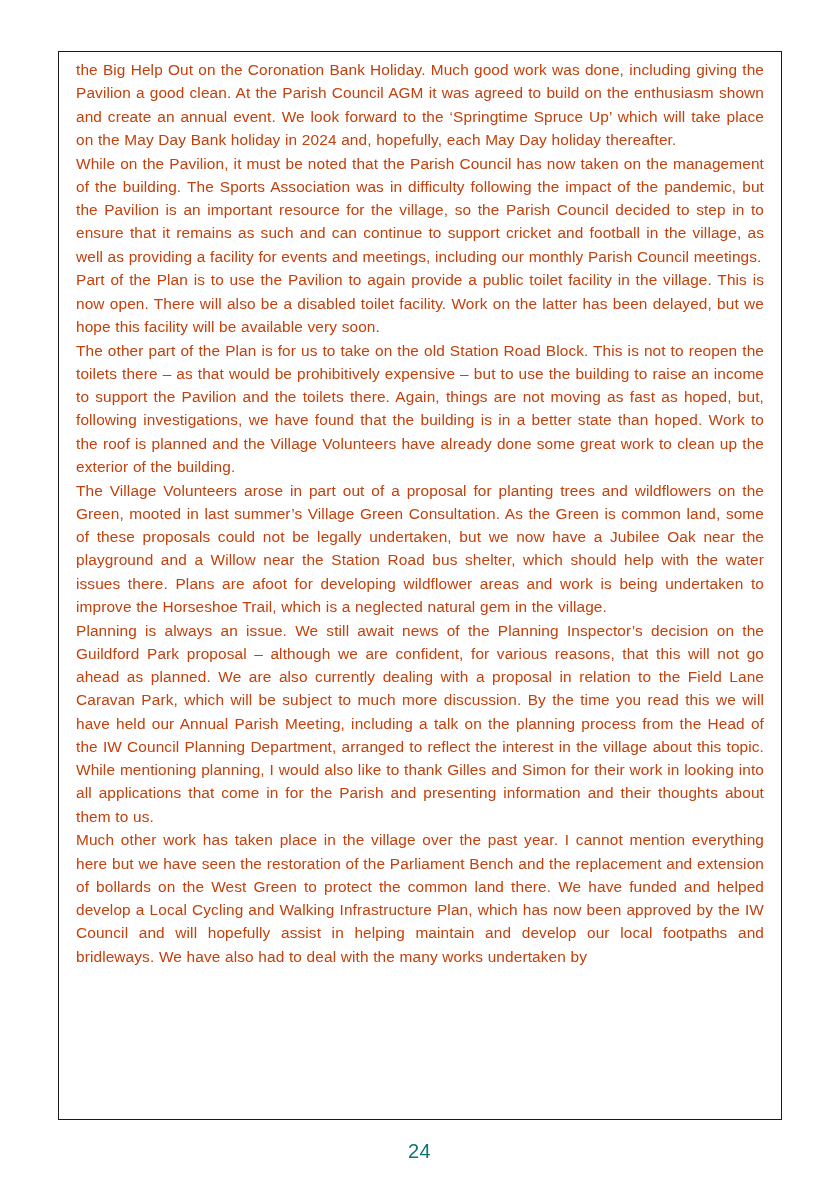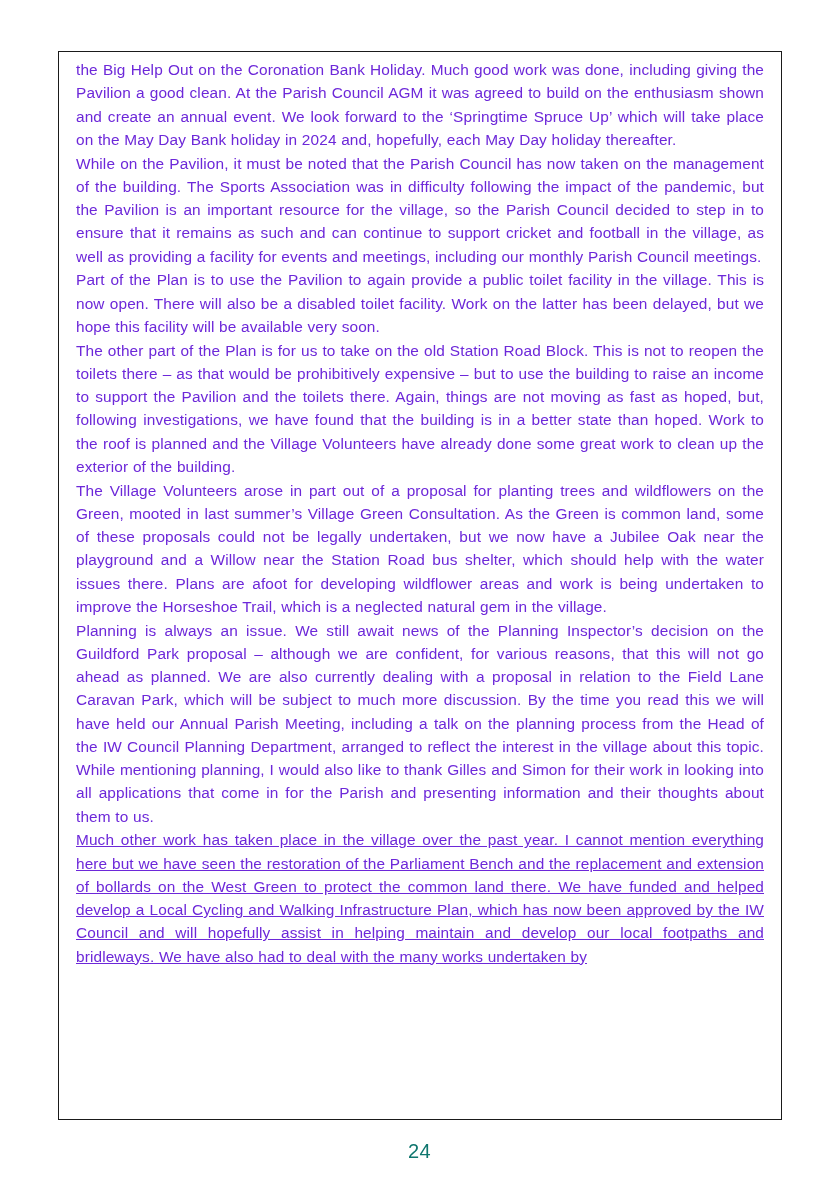--- a/index.html
+++ b/index.html
@@ -39,31 +39,30 @@
     top: 6px;
     width: 688px;
     box-sizing: border-box;
   }
   .para {
     margin: 0 0 0.5px 0;
     padding: 0;
     font-family: "Liberation Sans", sans-serif;
     font-size: 15.4px;
     line-height: 23.25px;
-    color: #6d28d9;
+    color: #c2410c;
     text-align: justify;
     text-justify: inter-word;
     letter-spacing: 0.12px;
     word-spacing: 0.2px;
     font-weight: 400;
     -webkit-font-smoothing: antialiased;
   }
   .para:last-child {
     margin-bottom: 0;
-    text-decoration: underline;
   }
   
   .page-number {
     position: absolute;
     left: 0;
     top: 1140px;
     width: 839px;
     text-align: center;
     font-family: "Liberation Sans", sans-serif;
     font-size: 20px;

